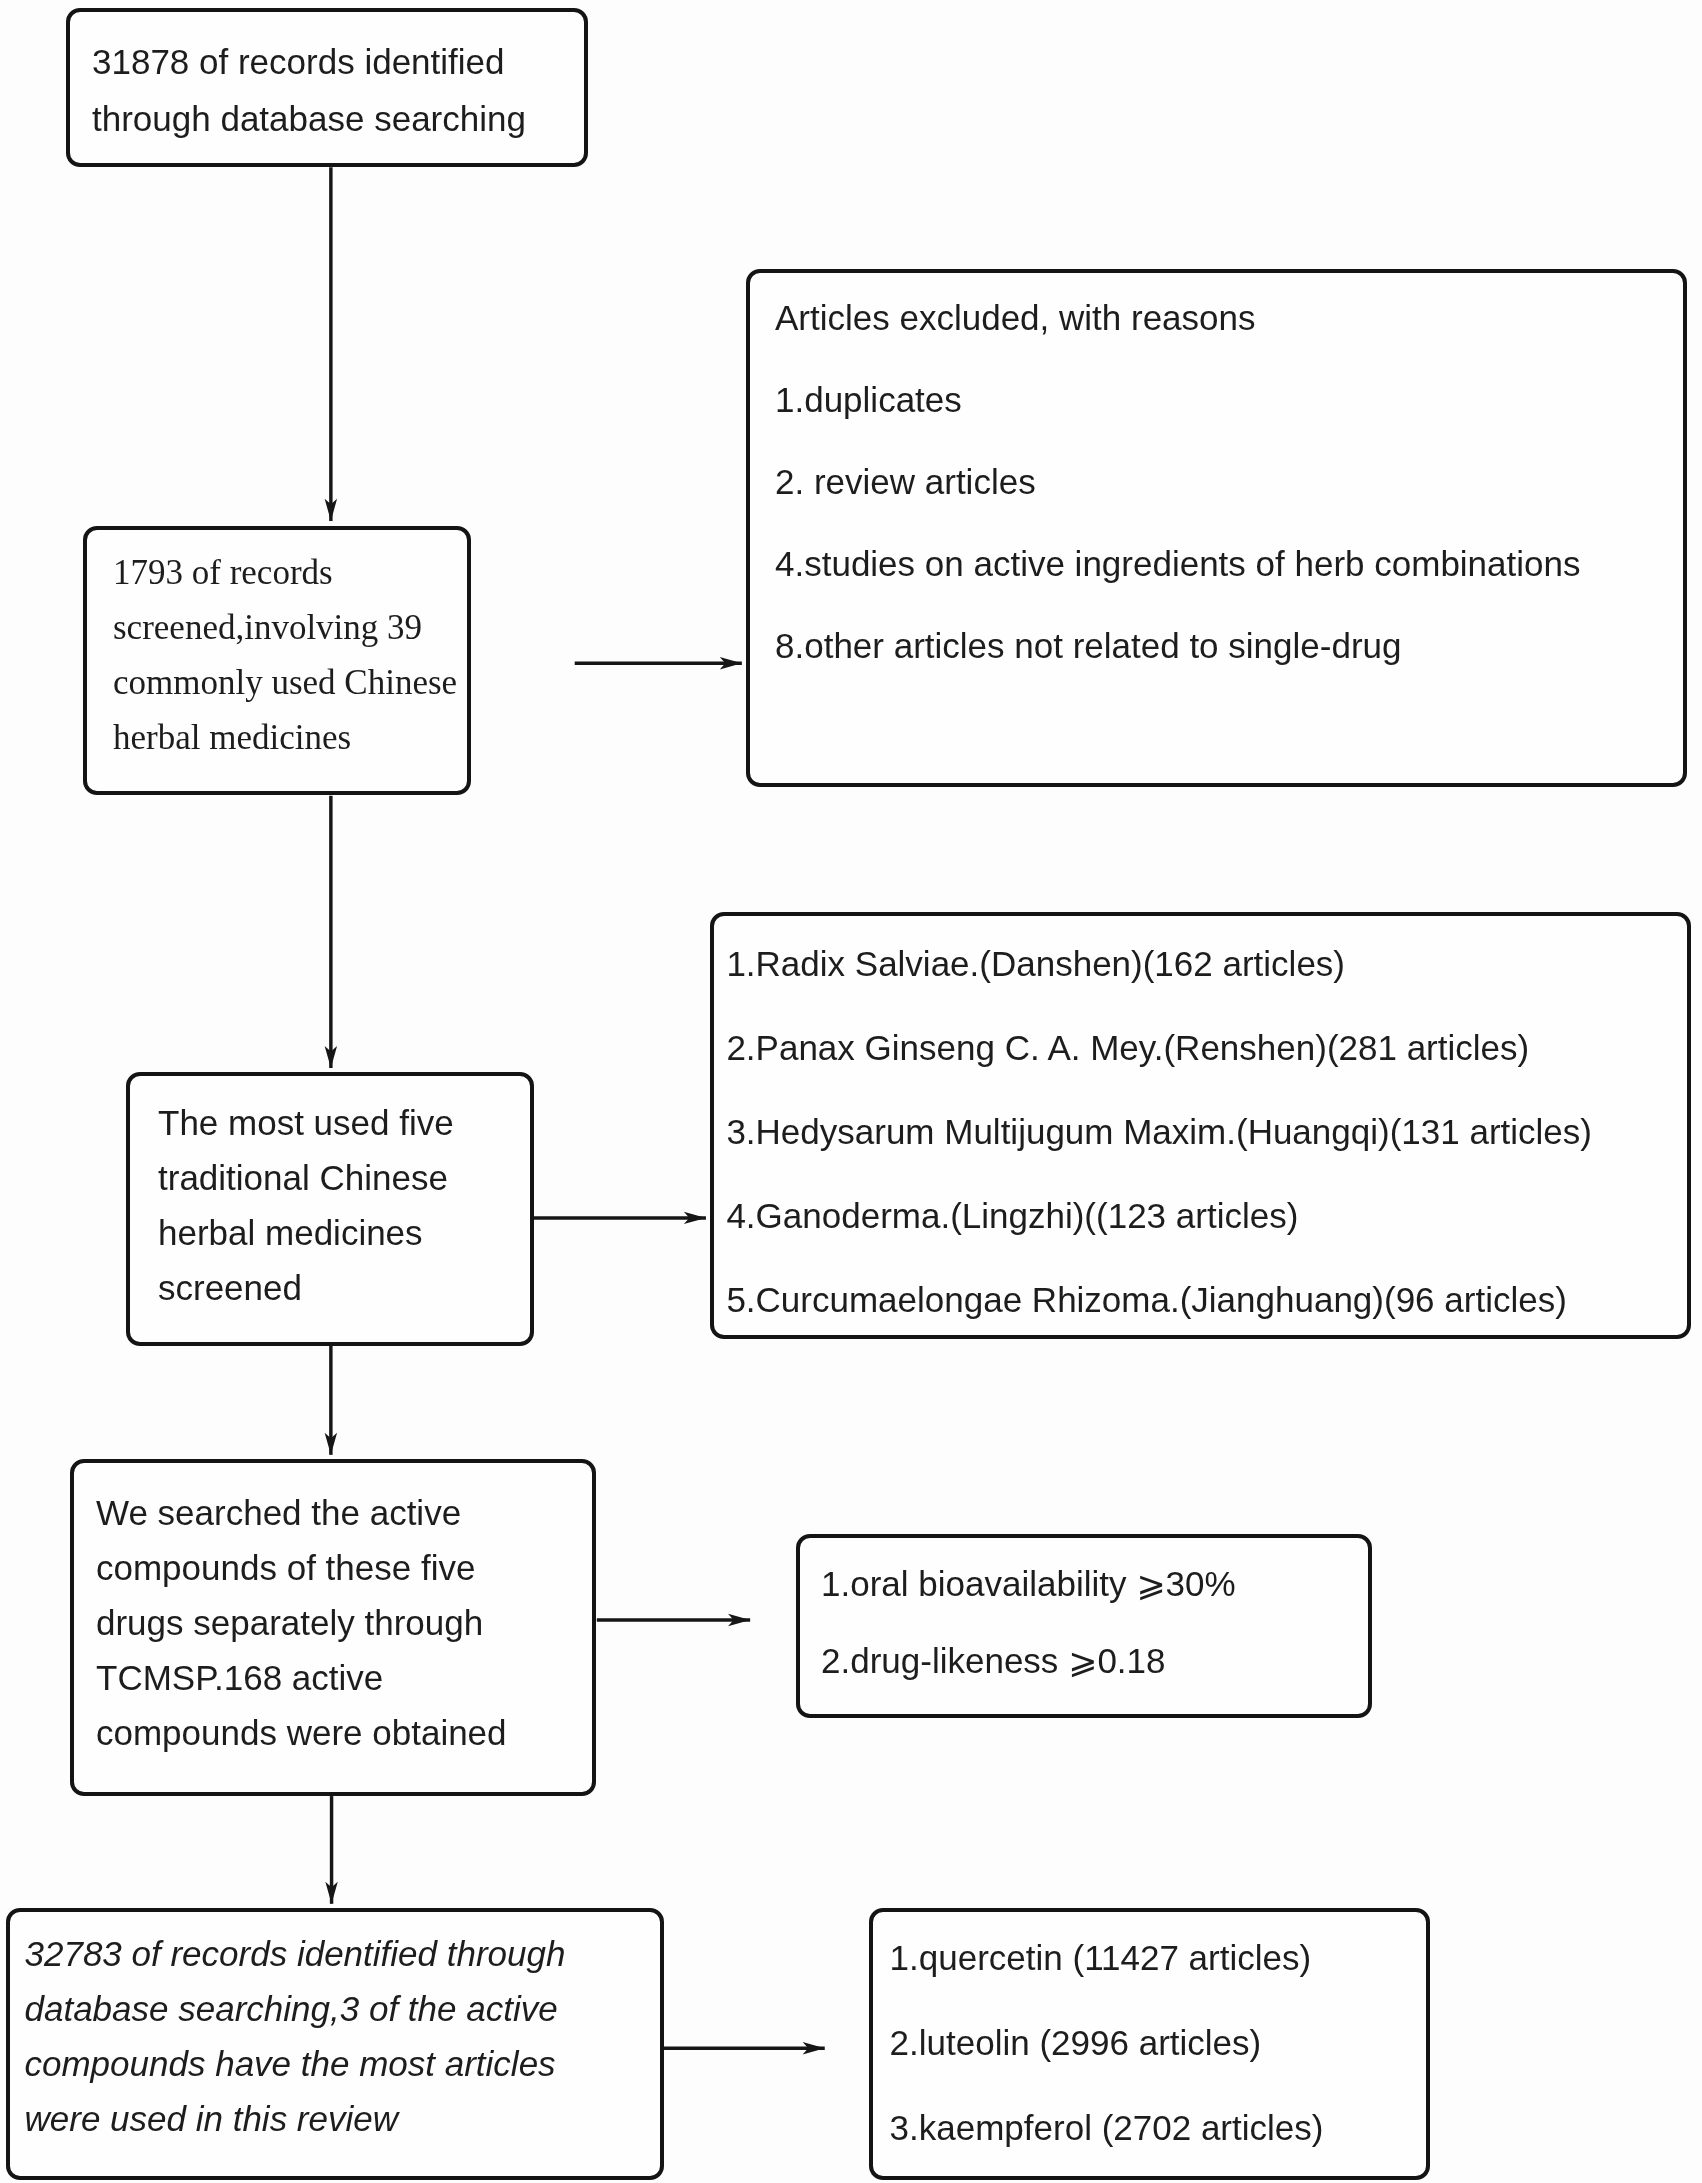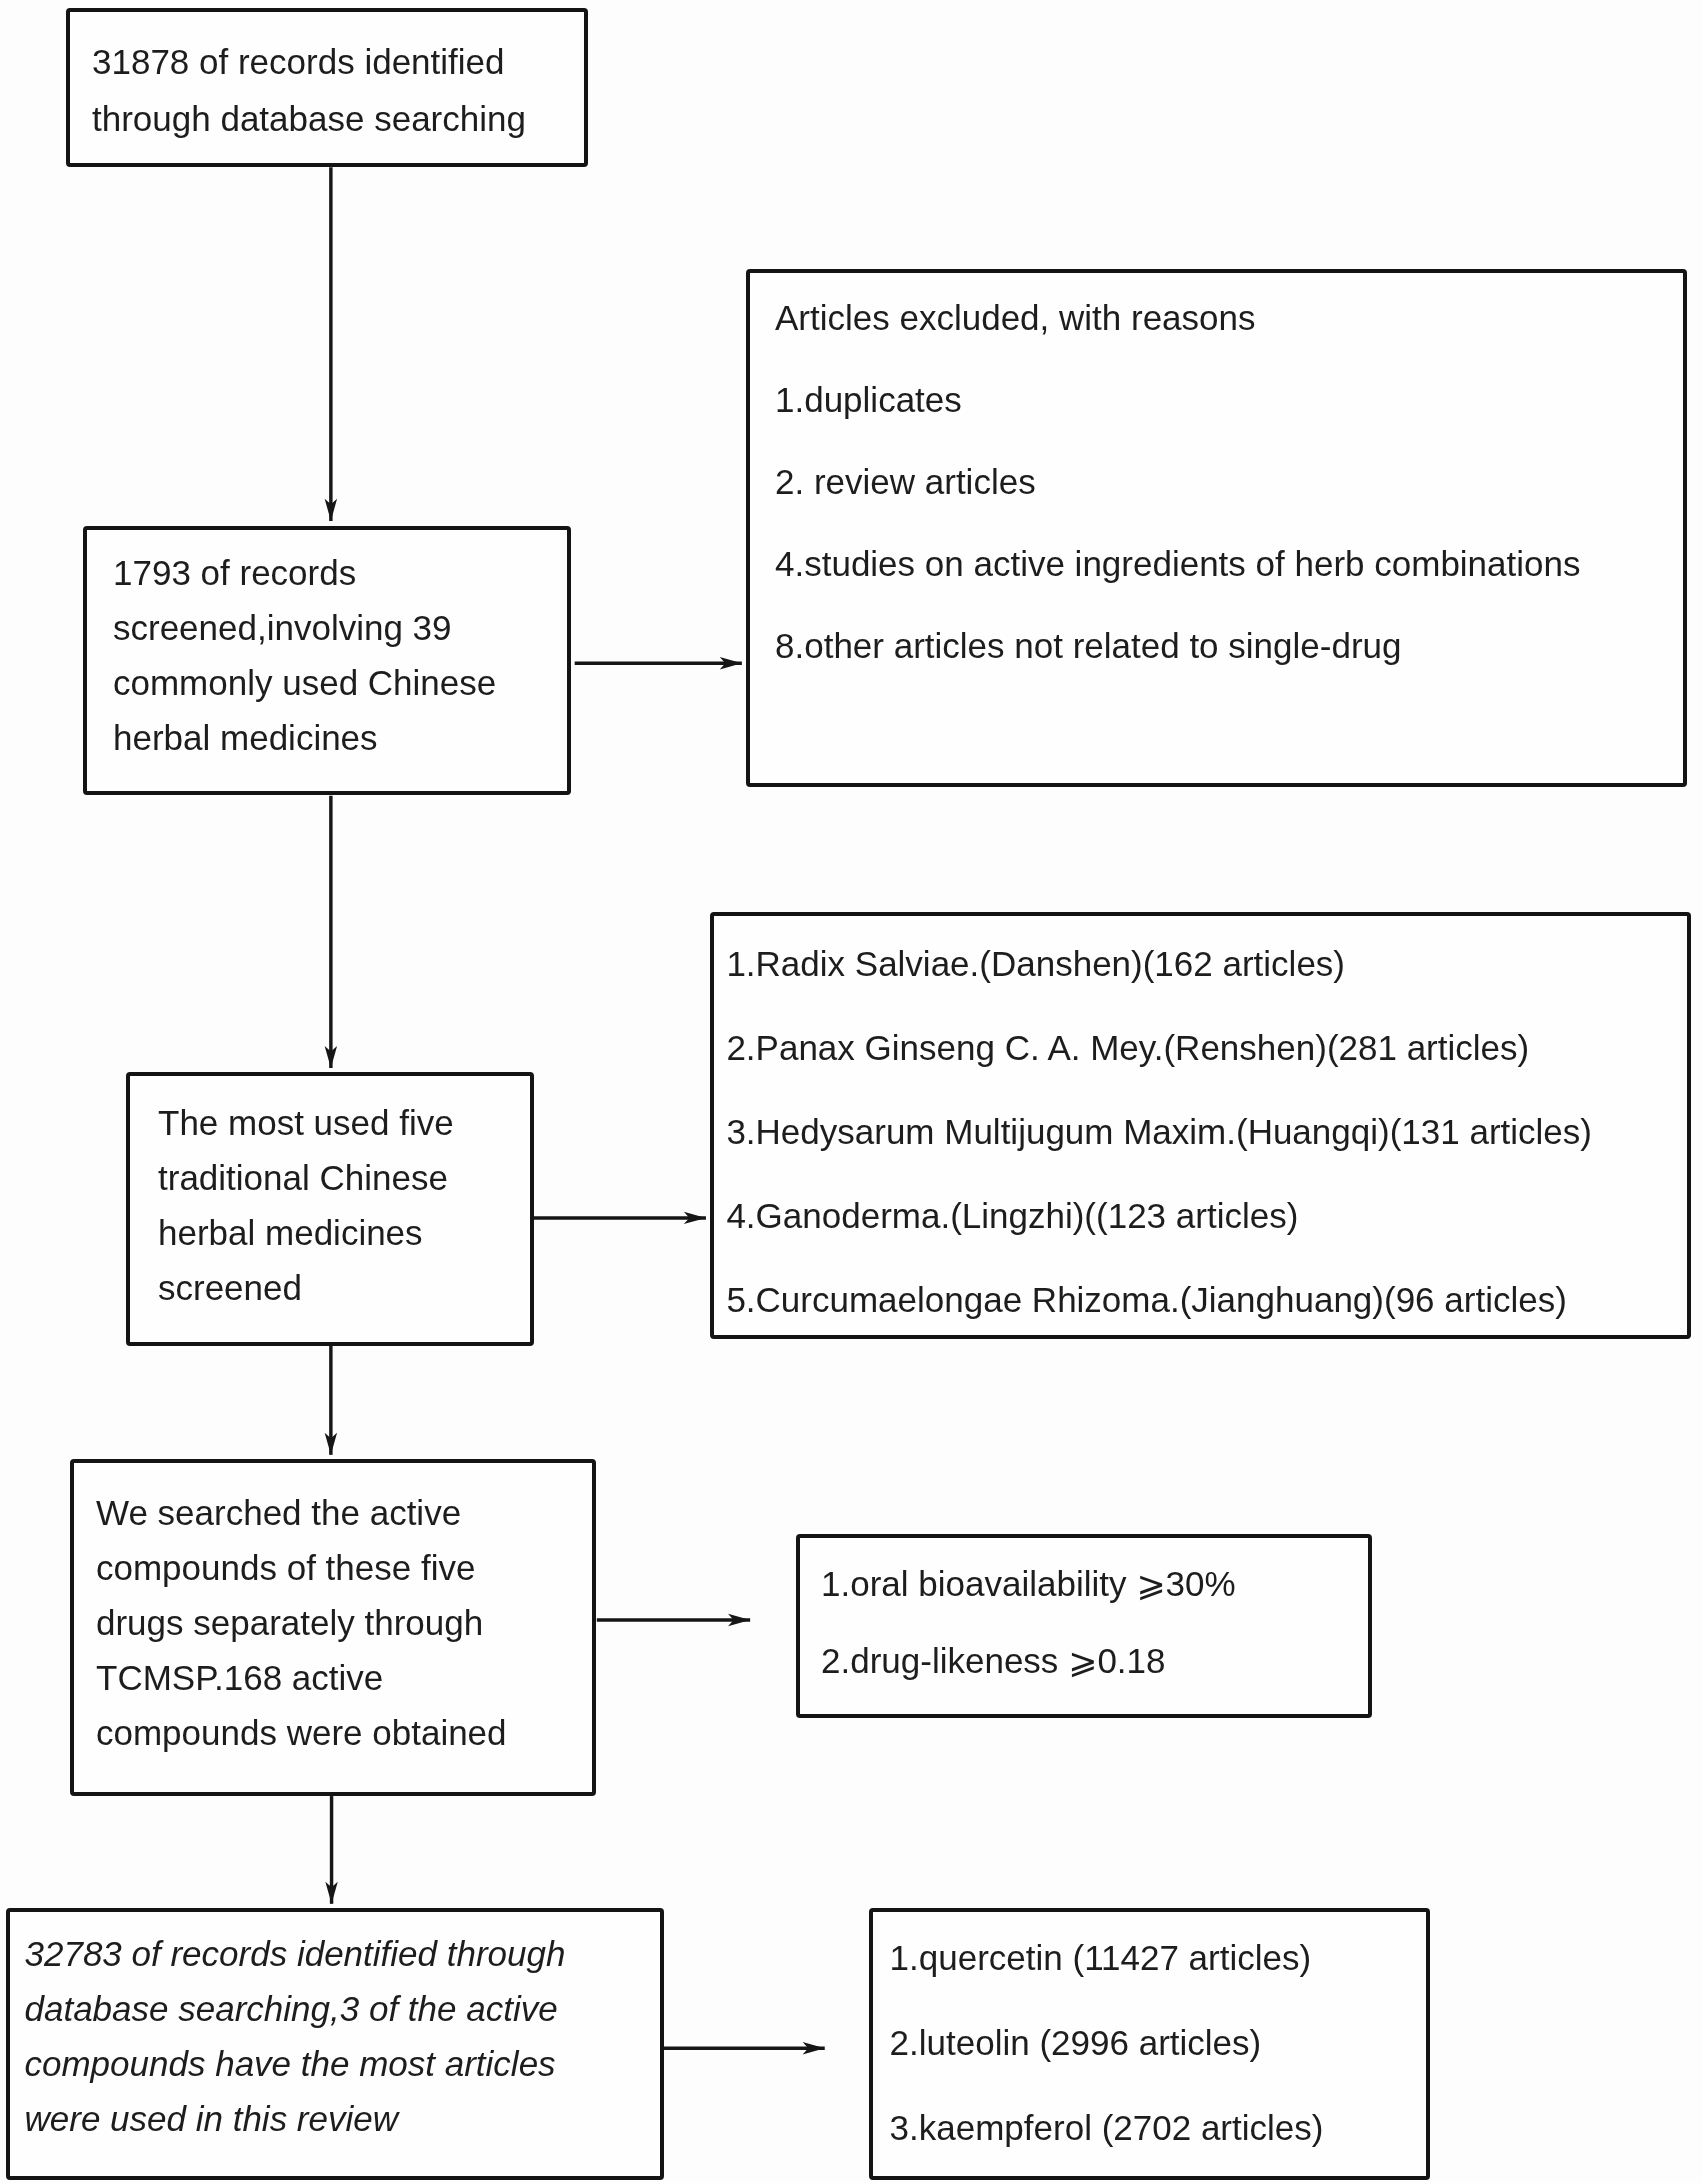--- a/index.html
+++ b/index.html
@@ -16,27 +16,27 @@
   #connectors {
     position: absolute;
     left: 0; top: 0;
     width: 1702px; height: 2183px;
   }
   #connectors line { stroke: #161616; stroke-width: 5; }
   .box {
     position: absolute;
     background: #fefefe;
     border: 4.8px solid #141414;
-    border-radius: 4px;
+    border-radius: 14px;
     font-size: 35px;
   }
   .box .line { white-space: nowrap; }
 
   #b-identified { left: 66px;   top: 8.3px;   width: 522px;  height: 159px; padding: 21px 12.4px 0 22px; line-height: 57px; }
-  #b-screened   { left: 83px;  top: 526px;  width: 488px;  height: 269px; padding: 15px 12.4px 0 26px; line-height: 55px; }
+  #b-screened   { left: 83px;  top: 526px;  width: 388px;  height: 269px; padding: 15px 12.4px 0 26px; line-height: 55px; font-family: Liberation Serif, serif; }
   #b-mostused   { left: 126px;  top: 1072px; width: 408px;  height: 274px; padding: 19.3px 12.4px 0 28px; line-height: 55px; }
   #b-searched   { left: 70px;  top: 1459px; width: 526px;  height: 337px; padding: 22px 12.4px 0 22px; line-height: 55px; }
   #b-final      { left: 5.5px;    top: 1908px; width: 658px;  height: 272px; padding: 14px 5.5px 0 15px;  line-height: 55px; font-style: italic; }
   #b-excluded   { left: 746px; top: 269px;  width: 941px; height: 518px; padding: 4.1px 11px 0 25px;  line-height: 82px; }
   #b-fivemeds   { left: 710px; top: 912px; width: 981px; height: 427px; padding: 5.5px 5.5px 0 12.4px;   line-height: 84px; }
   #b-criteria   { left: 796px; top: 1534px; width: 576px;  height: 184px; padding: 7px 11px 0 21px; line-height: 77px; }
   #b-compounds  { left: 829px; top: 1908px; width: 561px;  height: 272px; padding: 2.8px 5.5px 0 16.6px;   line-height: 85px; margin-left: 40px; }
 </style>
 </head>
 <body>

